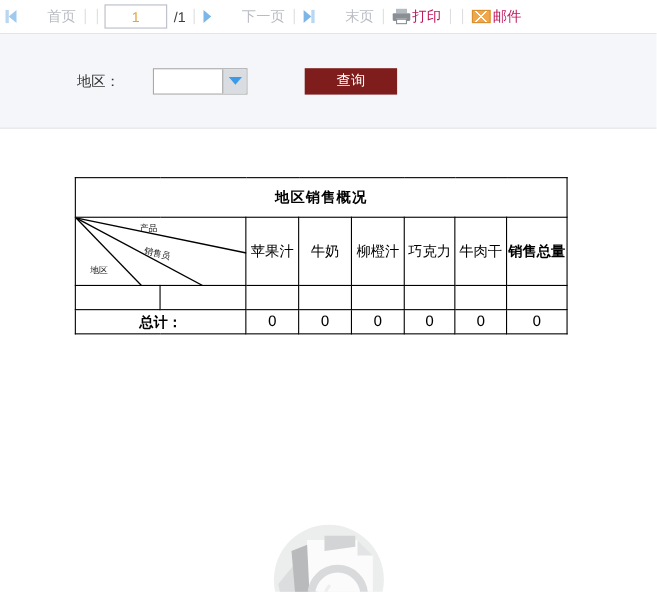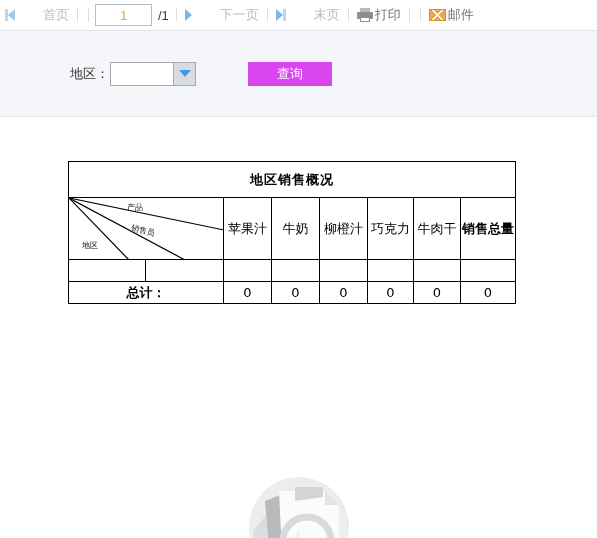--- a/index.html
+++ b/index.html
@@ -23,21 +23,21 @@
     color: #b9bcc2;
     white-space: nowrap;
   }
   .tb-item {
     display: flex;
     align-items: center;
     height: 24px;
     padding: 0 3px;
     gap: 2px;
   }
-  .tb-item.enabled { color: #737373; cursor: pointer; }
+  .tb-item.enabled { color: #be185d; cursor: pointer; }
   .tb-item.disabled { color: #b9bcc2; cursor: default; gap: 28px; }
   .tb-sep {
     width: 1px; height: 14px;
     background: #dcdee2;
     margin: 0 5px;
     flex: 0 0 auto;
   }
   .tb-label { line-height: 1; padding-bottom: 1px; }
 
   
@@ -133,21 +133,21 @@
   #filter-bar {
     height: 86px;
     background: #f5f6f9;
     border-bottom: 1px solid #e4e6ea;
     display: flex;
     align-items: center;
     padding-left: 70px;
   }
   #filter-label {
     font-size: 13px; color: #333;
-    margin-right: 1px;
+    margin-right: 30px;
     font-family: "DejaVu Sans", sans-serif;
   }
   #region-select {
     position: relative;
     width: 86px; height: 24px;
     background: #fff;
     border: 1px solid #a9a9a9;
     display: flex; align-items: center;
     cursor: pointer;
   }
@@ -163,21 +163,21 @@
   }
   #region-arrow-box .dn {
     width: 0; height: 0;
     border-left: 6px solid transparent;
     border-right: 6px solid transparent;
     border-top: 7px solid #3c9ae8;
   }
   #query-btn {
     width: 84px; height: 24px;
     margin-left: 52px;
-    background: #d946ef;
+    background: #7f1d1d;
     border: none;
     color: #fff;
     font-size: 13px;
     font-family: "DejaVu Sans", sans-serif;
     cursor: pointer;
     line-height: 24px;
     text-align: center;
     padding: 0;
   }
 

